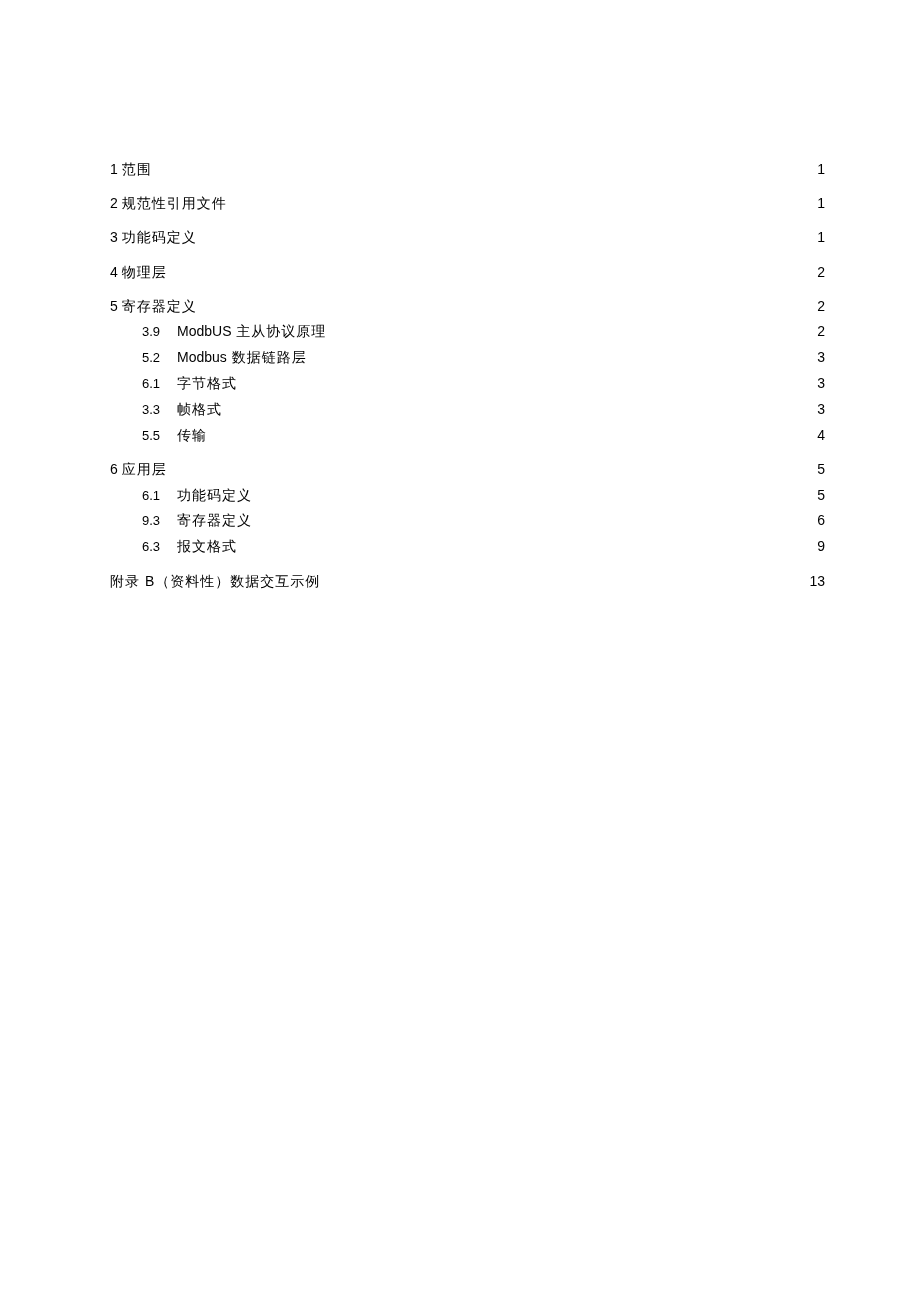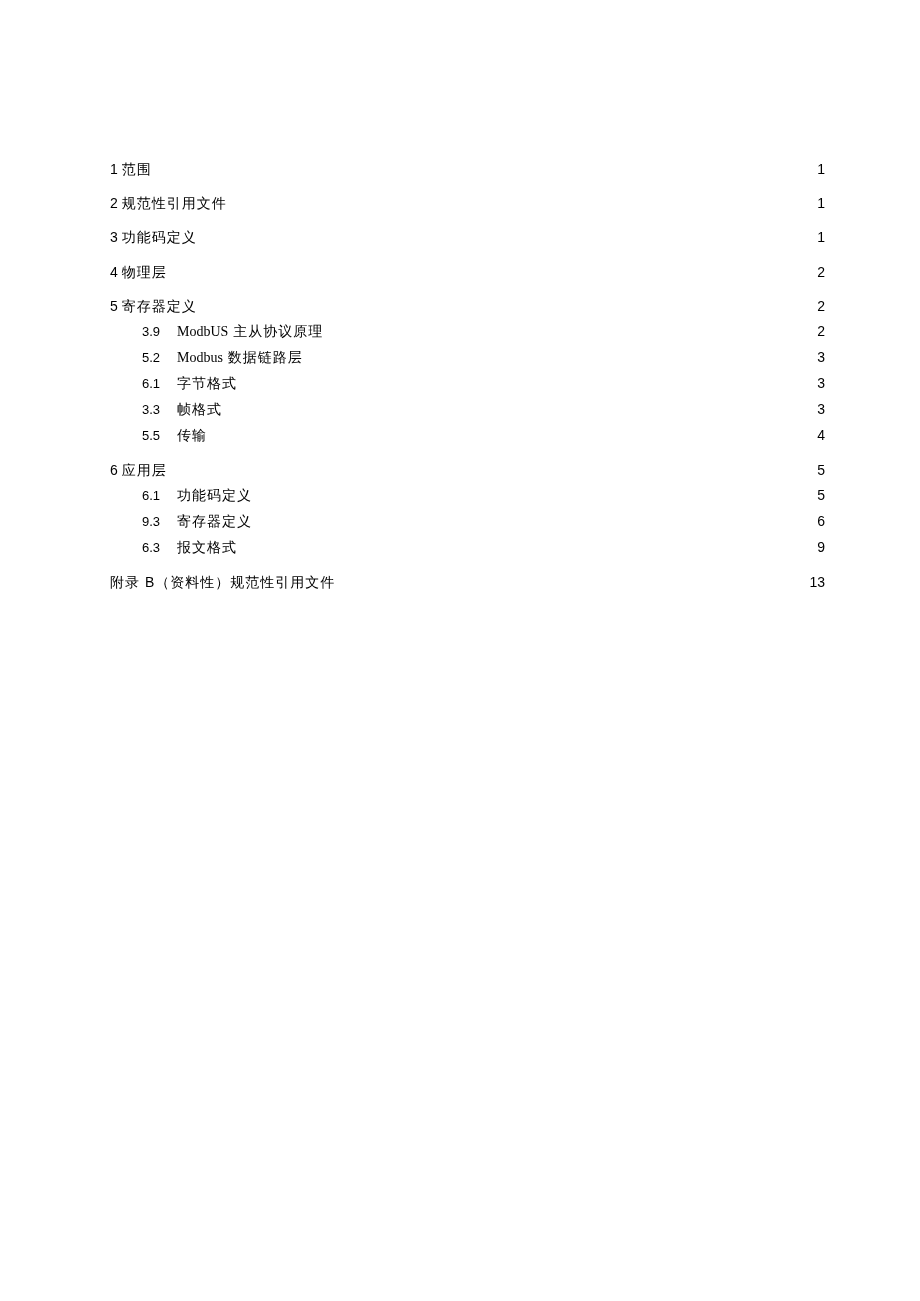--- a/index.html
+++ b/index.html
@@ -34,21 +34,21 @@
     width: 35px;
     display: inline-block;
     font-family: Arial, "Microsoft YaHei", sans-serif;
     font-size: 13px;
   }
   .toc-title {
     flex: 0 0 auto;
     letter-spacing: 1px;
   }
   .toc-title .latin {
-    font-family: Liberation Serif, serif;
+    font-family: Liberation Sans, sans-serif;
     letter-spacing: 0;
   }
   .toc-leader {
     flex: 1 1 auto;
     overflow: hidden;
     position: relative;
     margin: 0 2px;
   }
   .toc-leader::after {
     content: ". . . . . . . . . . . . . . . . . . . . . . . . . . . . . . . . . . . . . . . . . . . . . . . . . . . . . . . . . . . . . . . . . . . . . . . . . . . . . . . . . . . . . . . . . . . . . . . . . . . . . . . . . . . . . . . . . . . . . . . . . . . . . . . . . . . . . . . . . . . . . . . . . . . . . . . . . . . . . . . . ";
@@ -170,18 +170,18 @@
 
   <div class="toc-row level2">
     <span class="toc-num level2num">6.3</span>
     <span class="toc-title">报文格式</span>
     <span class="toc-leader"></span>
     <span class="toc-page">9</span>
   </div>
 
 
   <div class="toc-row level1">
-    <span class="toc-title">附录 B（资料性）规范性引用文件</span>
+    <span class="toc-title">附录 B（资料性）数据交互示例</span>
     <span class="toc-leader"></span>
     <span class="toc-page">13</span>
   </div>
 
 </div>
 
 </body></html>

